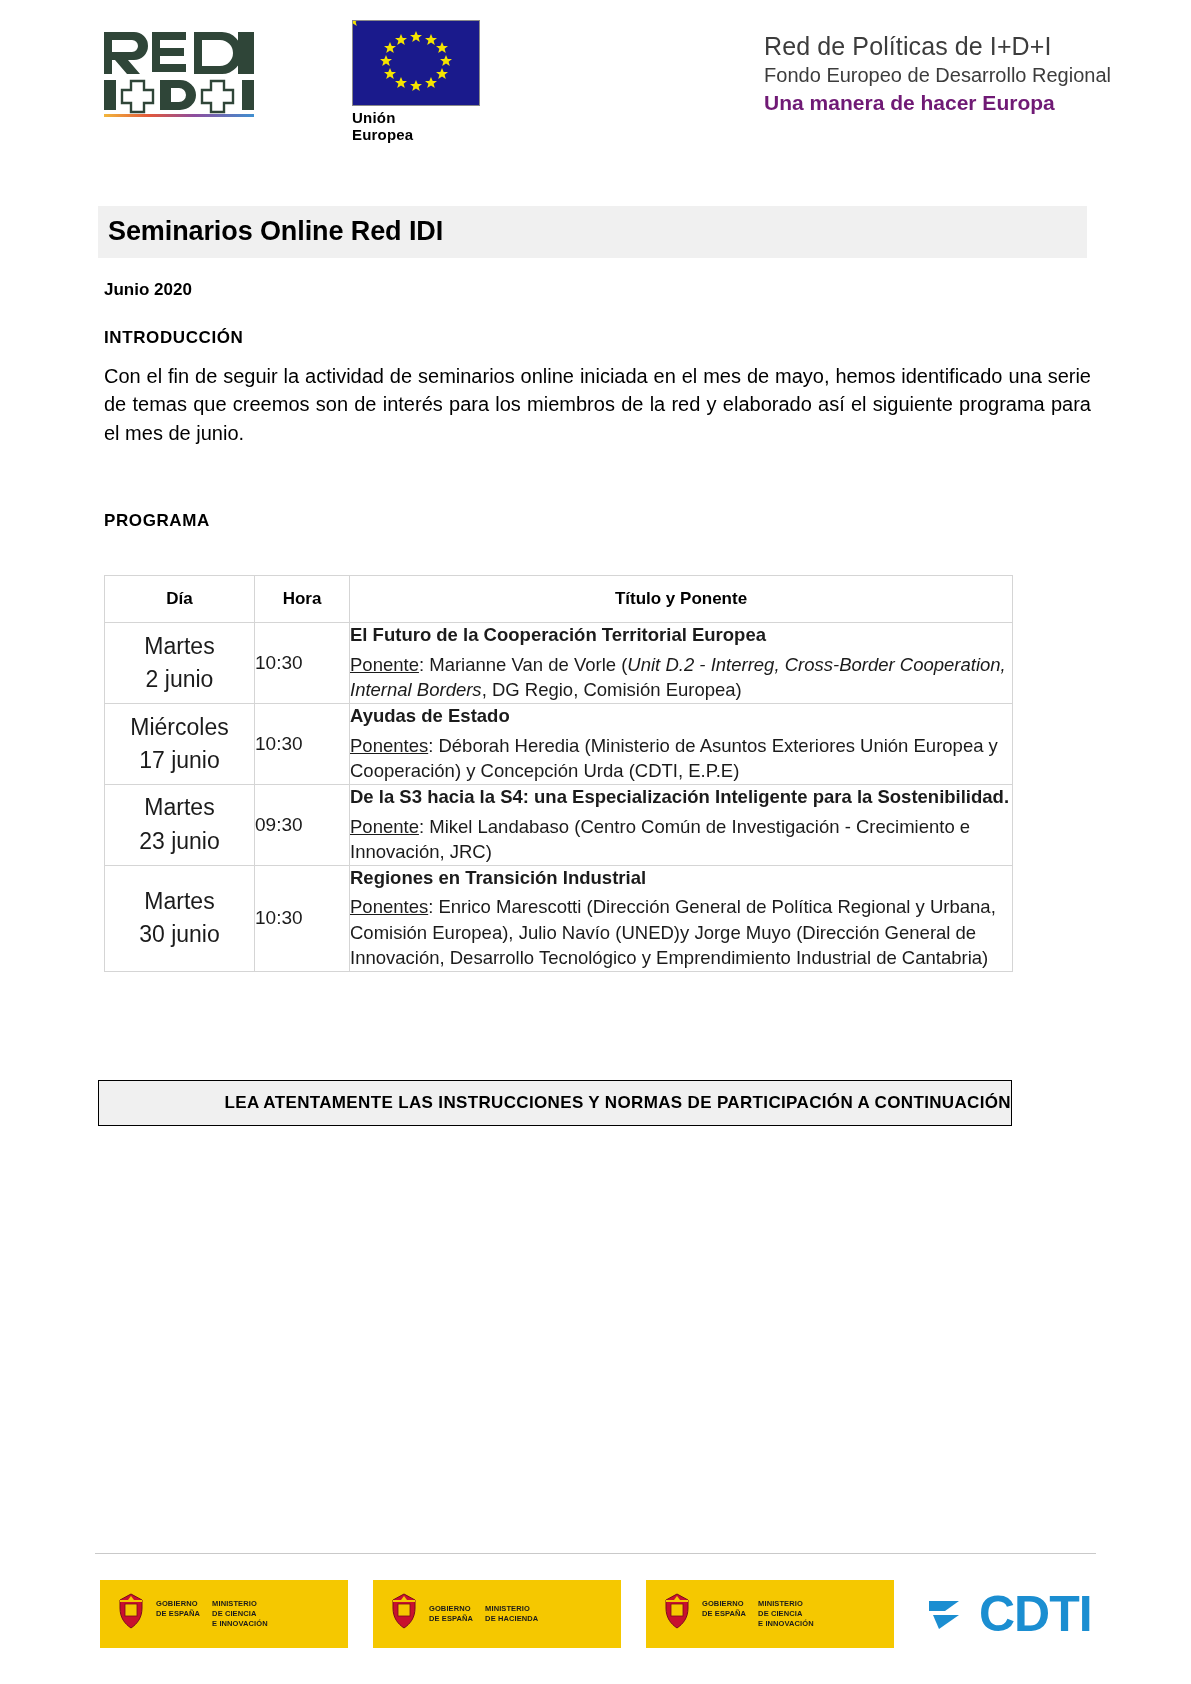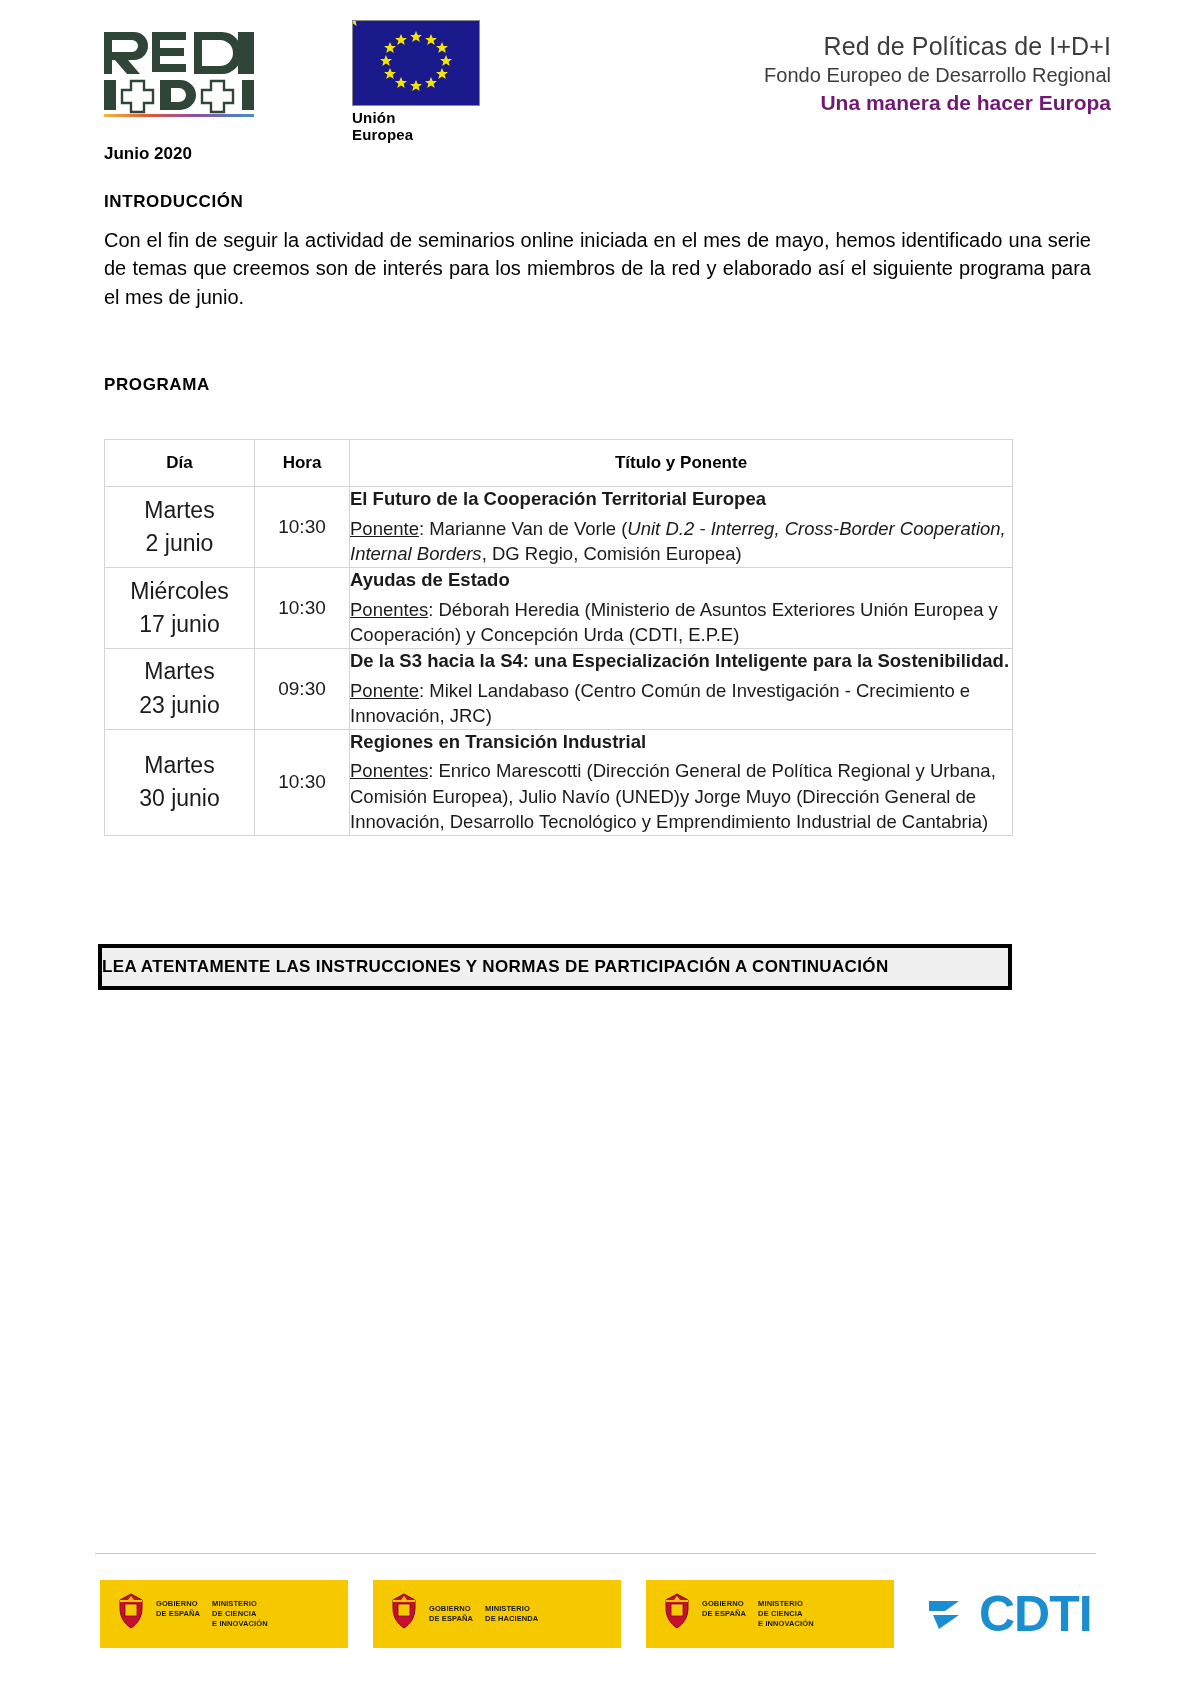--- a/index.html
+++ b/index.html
@@ -53,21 +53,20 @@
   .eu-caption {
     font-weight: bold;
     font-size: 15px;
     margin-top: 3px;
     letter-spacing: 0.2px;
     color: #000;
   }
 
   .header-text {
     margin-left: auto;
-    text-align: right;
     padding-top: 14px;
   }
   .header-line1 {
     font-size: 25px;
     color: #3c3c3c;
     line-height: 1.18;
     letter-spacing: 0.1px;
   }
   .header-line2 {
     font-size: 20px;
@@ -158,21 +157,21 @@
   .col-tit   { width: 663px; }
 
   td.cell-dia {
     text-align: center;
     font-size: 23px;
     line-height: 1.45;
     color: #1b1b1b;
     padding: 6px 4px;
   }
   td.cell-hora {
-    text-align: center;
+    text-align: left;
     font-size: 19px;
     color: #1b1b1b;
   }
   td.cell-tit {
     padding: 12px 14px 14px 12px;
     font-size: 18.5px;
     line-height: 1.38;
     color: #1b1b1b;
   }
   .sess-title {
@@ -185,25 +184,25 @@
   .lbl-ponente {
     text-decoration: underline;
   }
   .it { font-style: italic; }
 
   
   .notice {
     margin: 0 48px 0 98px;
     margin-top: 108px;
     background: #f0f0f0;
-    border: 4px solid #000000;
+    border: 1px solid #000000;
     height: 46px;
     display: flex;
     align-items: center;
-    justify-content: flex-start;
+    justify-content: flex-end;
     width: 914px;
     box-sizing: border-box;
   }
   .notice-text {
     font-size: 17px;
     font-weight: bold;
     letter-spacing: 0.35px;
     text-align: center;
   }
 
@@ -335,20 +334,23 @@
 
   <div class="header-text">
     <div class="header-line1">Red de Políticas de I+D+I</div>
     <div class="header-line2">Fondo Europeo de Desarrollo Regional</div>
     <div class="header-line3">Una manera de hacer Europa</div>
   </div>
 </div>
 
 <div class="content">
 
+  <div class="title-bar">
+    <h1>Seminarios Online Red IDI</h1>
+  </div>
 
   <div class="subtitle">Junio 2020</div>
 
   <div class="section-heading">INTRODUCCIÓN</div>
 
   <p class="para">Con el fin de seguir la actividad de seminarios online iniciada en el mes de mayo, hemos identificado una serie de temas que creemos son de interés para los miembros de la red y elaborado así el siguiente programa para el mes de junio.</p>
 
   <div class="programa-heading">PROGRAMA</div>
 
   <table class="programa">

